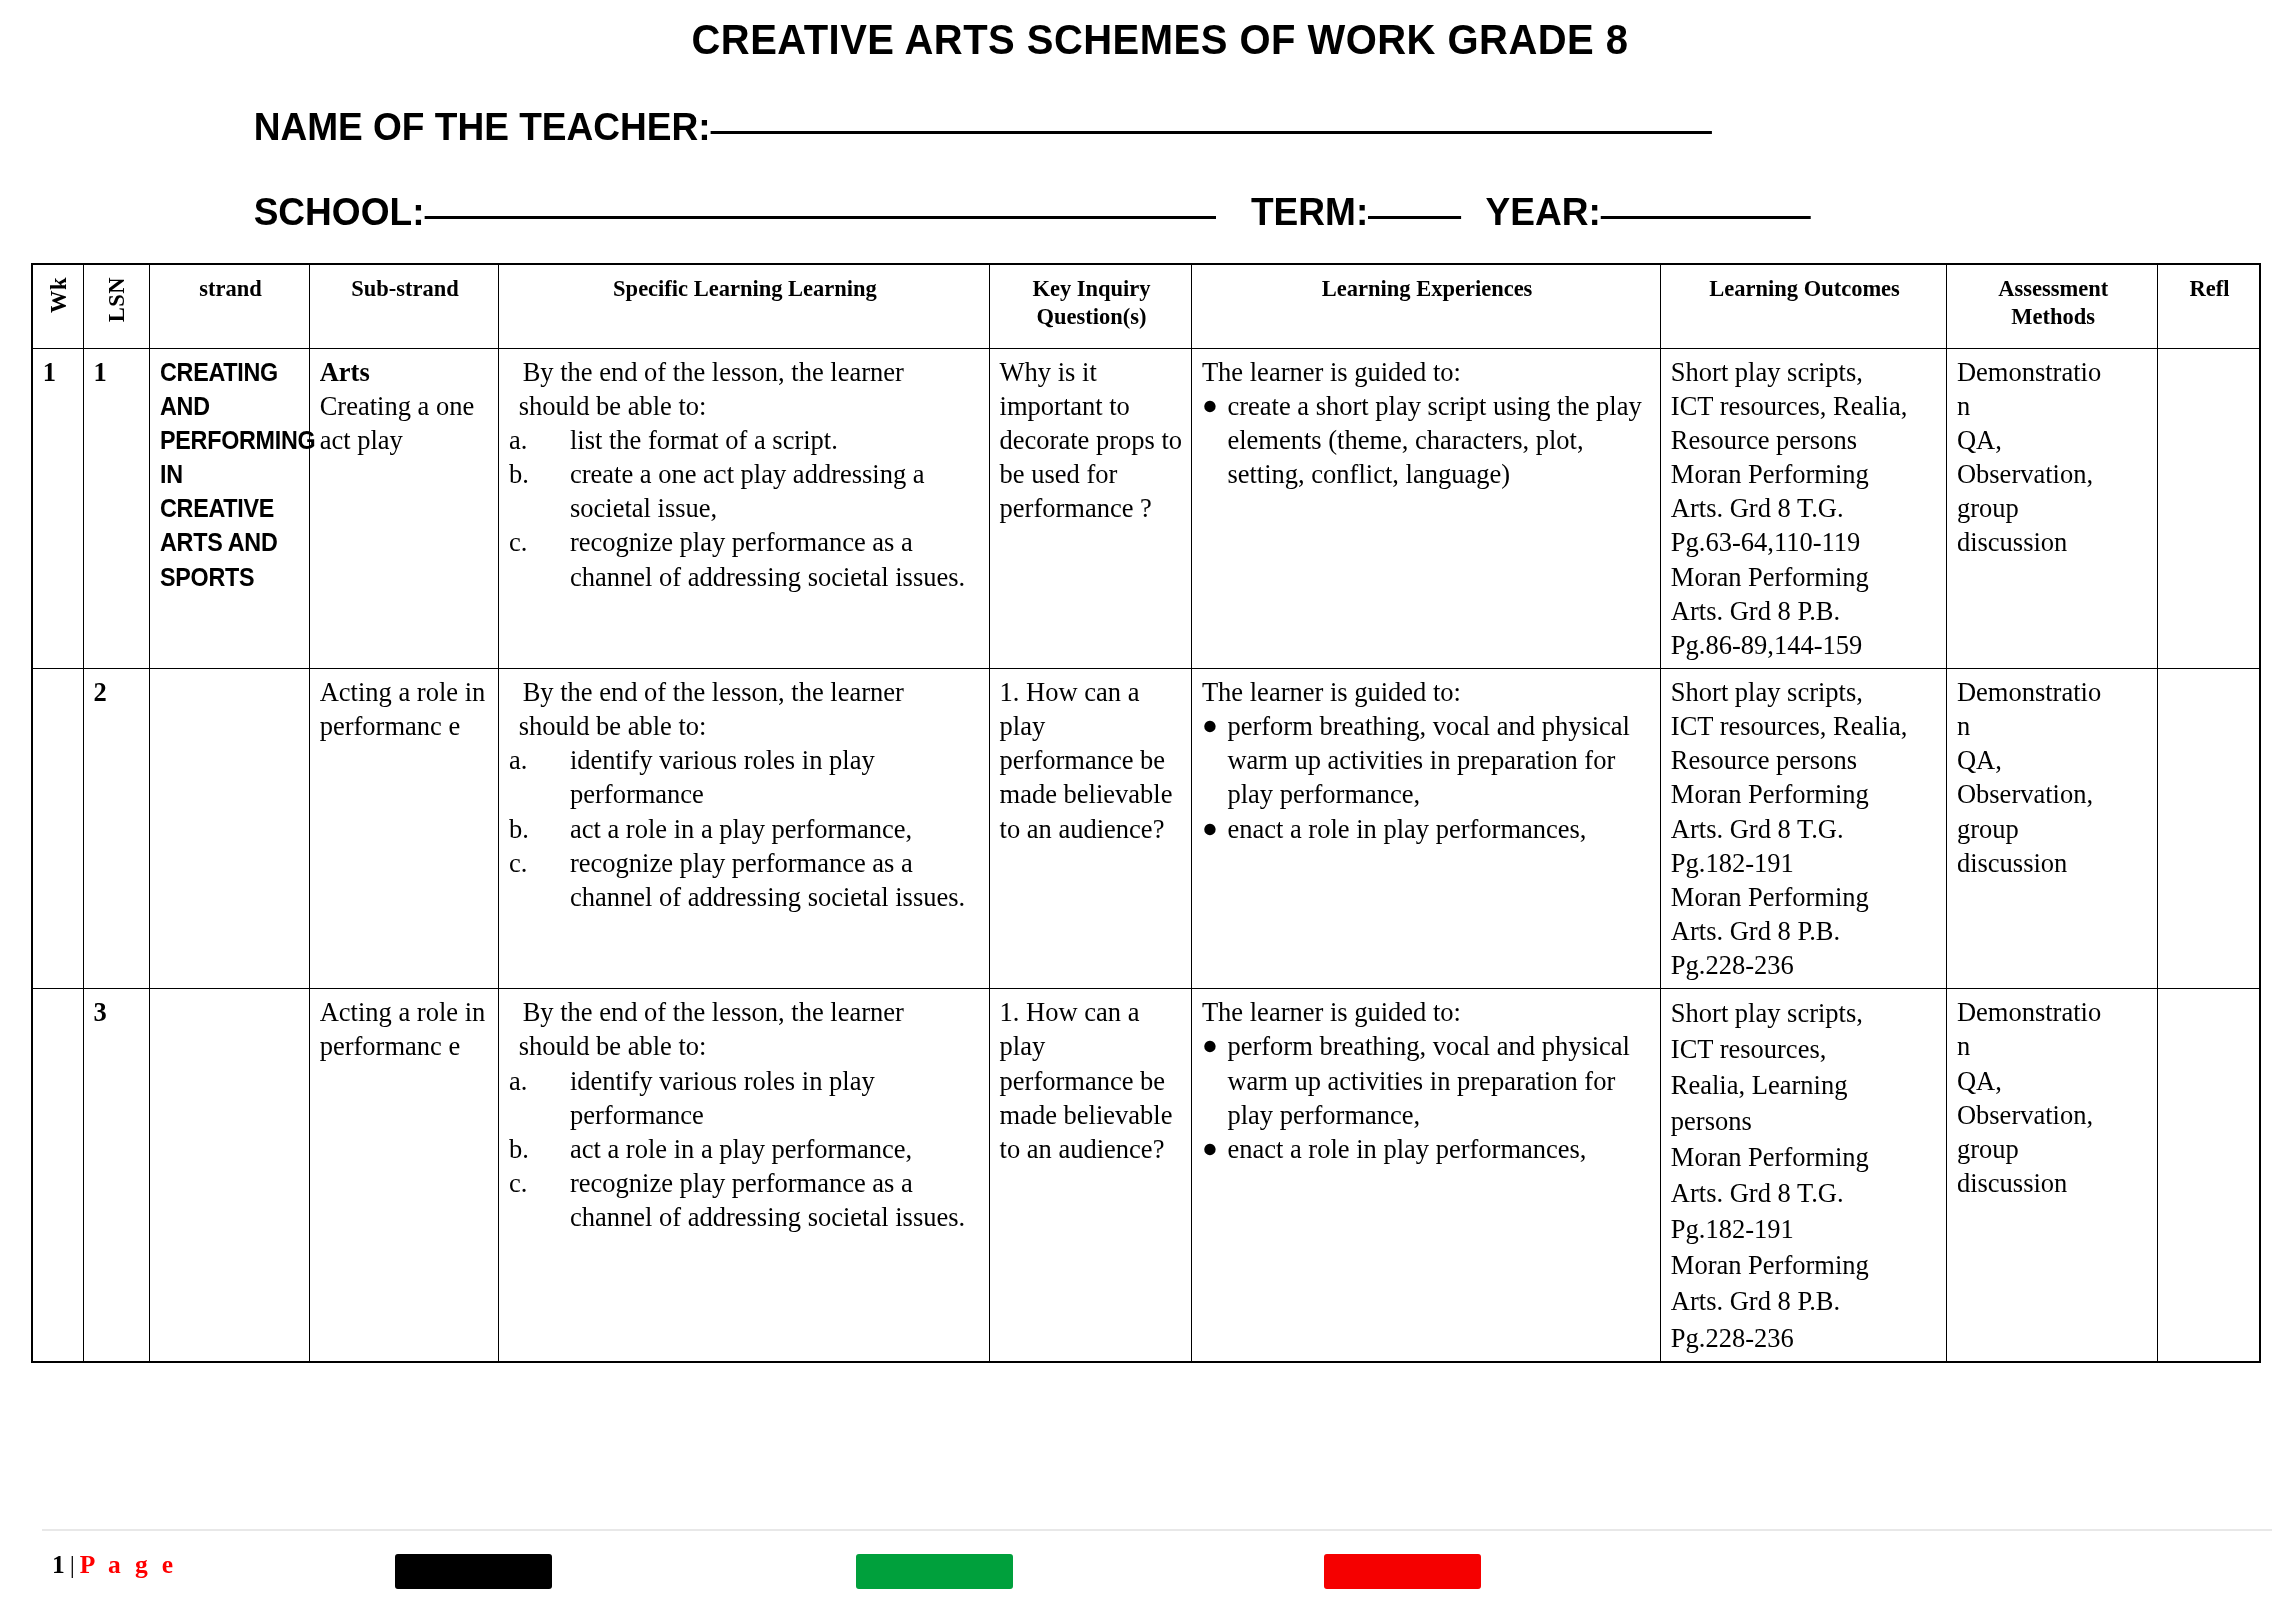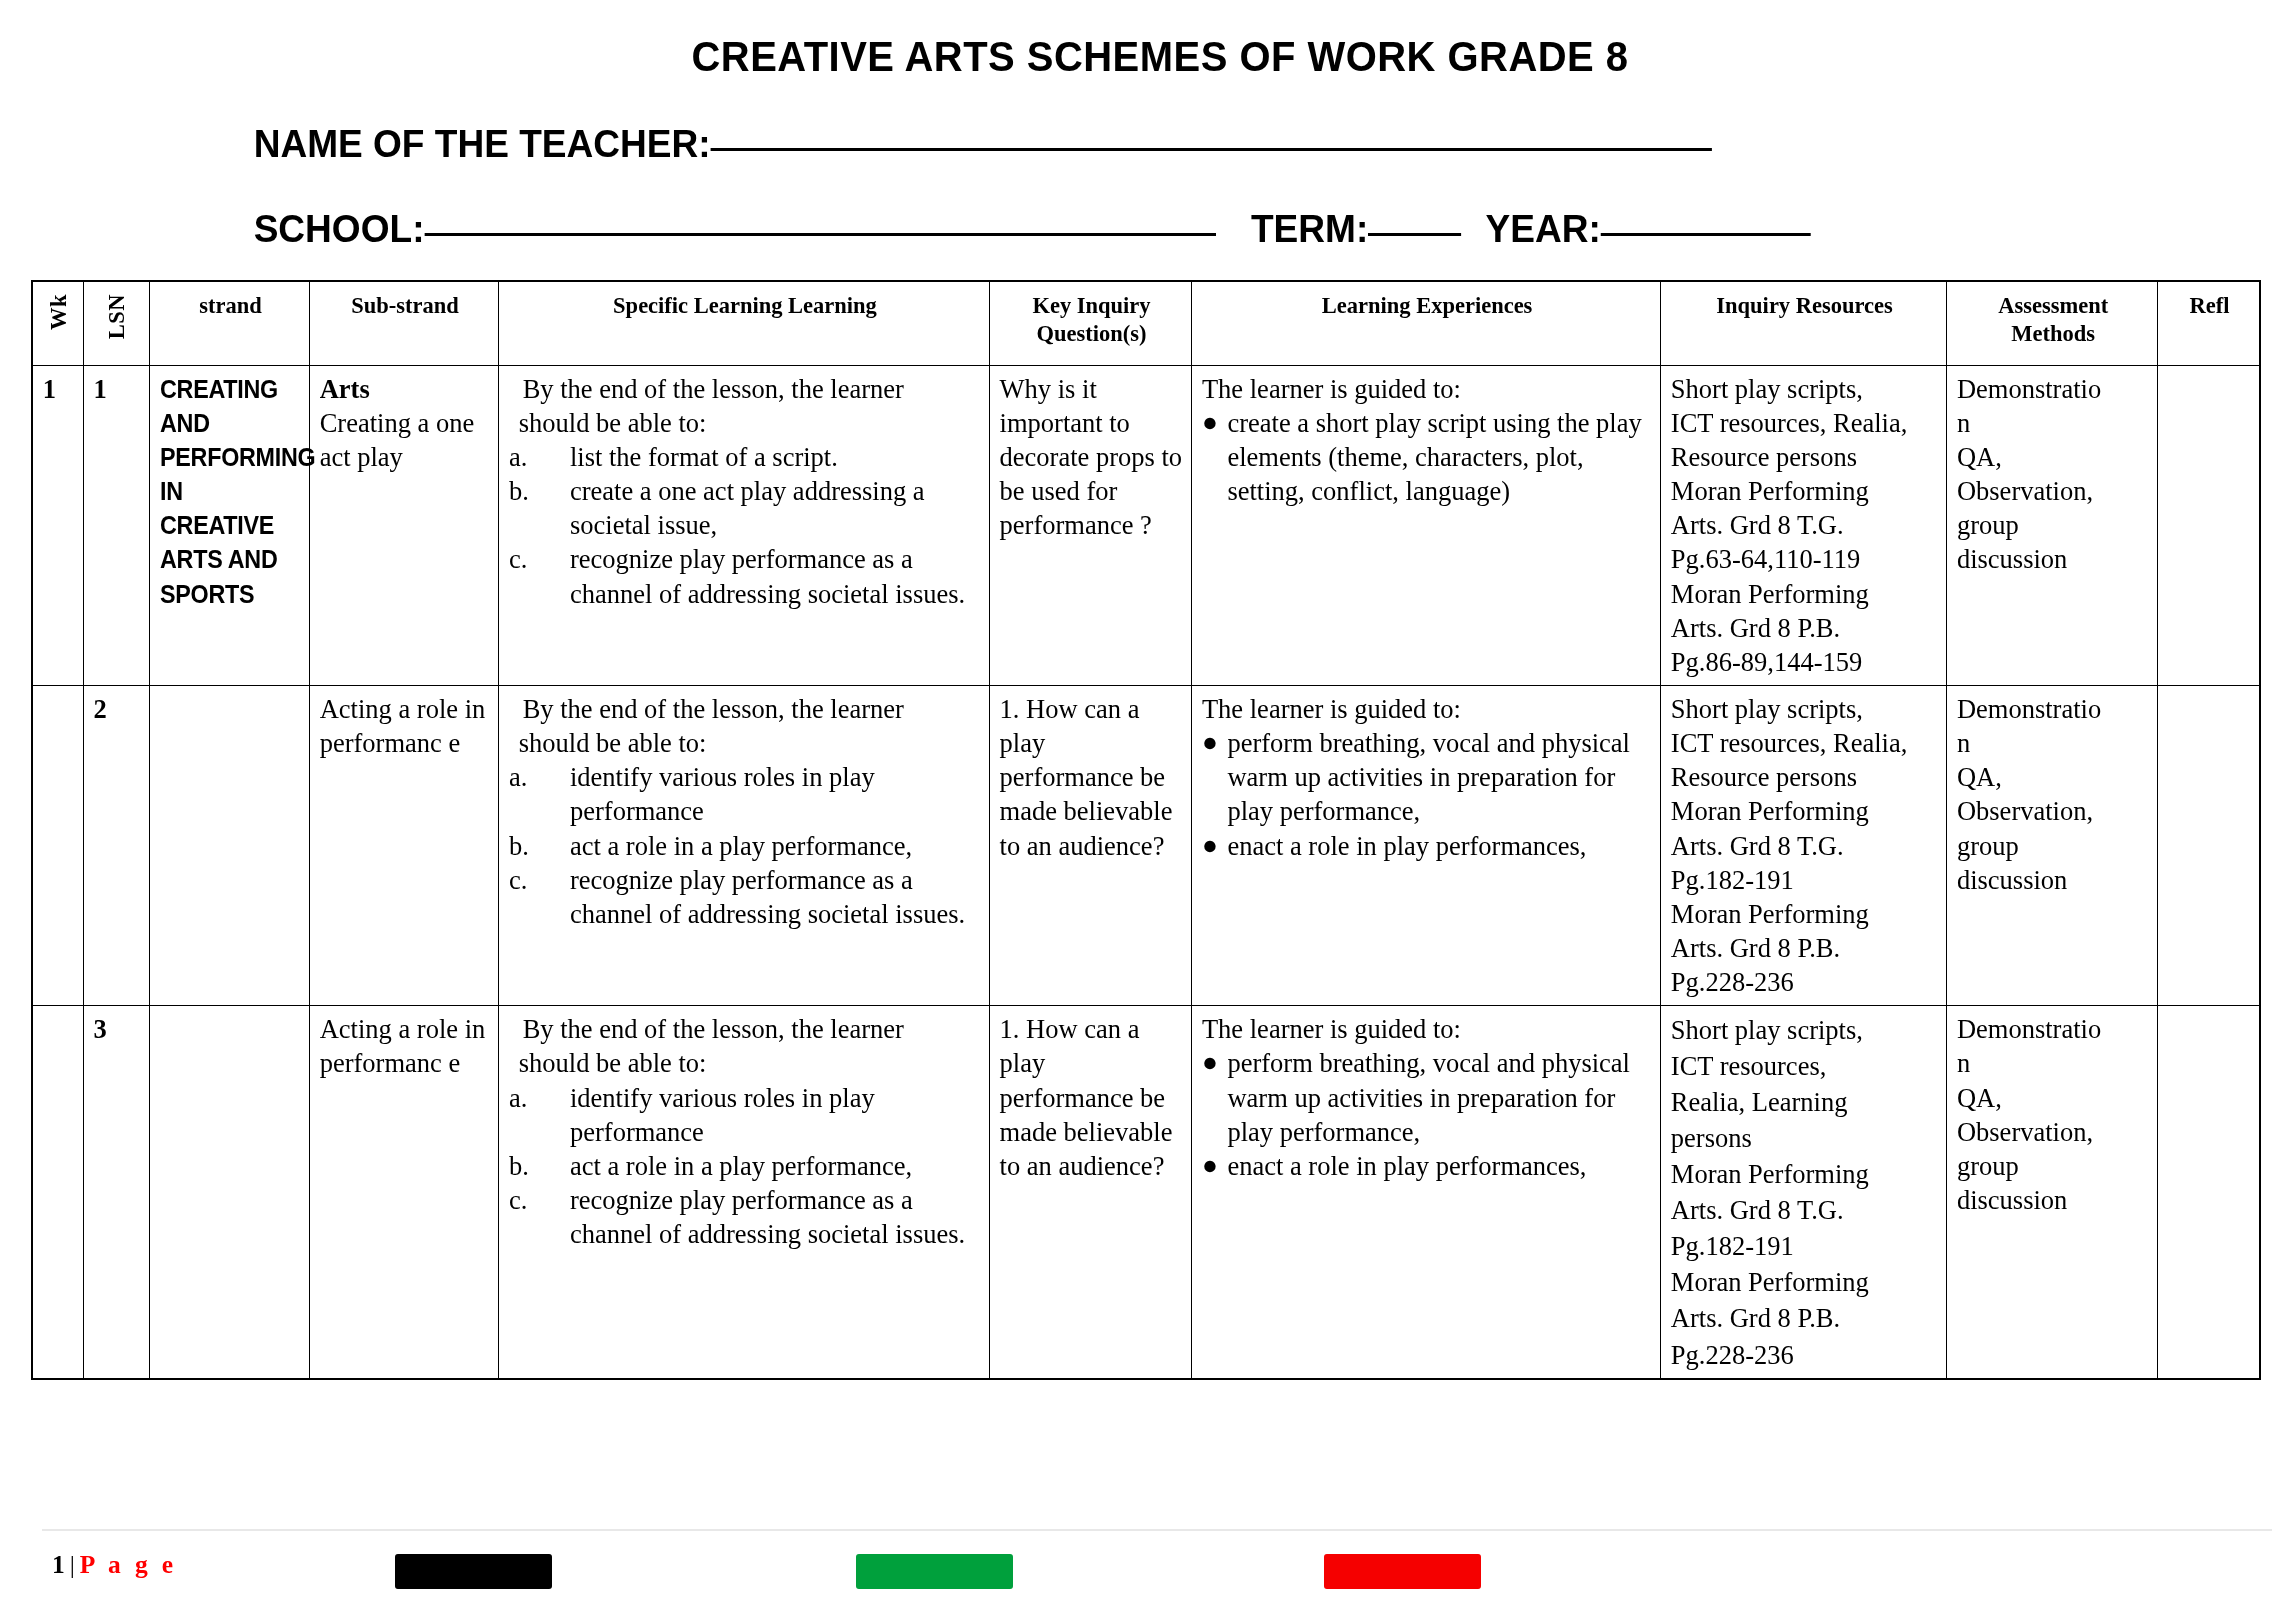--- a/index.html
+++ b/index.html
@@ -18,21 +18,21 @@
 
   .page {
     position: relative;
     width: 2293px;
     height: 1621px;
     box-sizing: border-box;
   }
 
   
   .header-area {
-    padding-top: 32px;
+    padding-top: 15px;
   }
   .doc-title {
     text-align: center;
     font-family: "Liberation Sans", sans-serif;
     font-weight: bold;
     font-size: 43px;
     letter-spacing: 0.5px;
     transform: scaleX(0.93);
     transform-origin: center top;
     margin: 0;
@@ -276,21 +276,21 @@
       </colgroup>
       <thead>
         <tr>
           <th class="vcell"><span class="vert-head">Wk</span></th>
           <th class="vcell"><span class="vert-head">LSN</span></th>
           <th>strand</th>
           <th>Sub-strand</th>
           <th>Specific Learning Learning</th>
           <th>Key Inquiry Question(s)</th>
           <th>Learning Experiences</th>
-          <th>Inquiry Resources</th>
+          <th>Learning Outcomes</th>
           <th>Assessment Methods</th>
           <th>Refl</th>
         </tr>
       </thead>
       <tbody>
 
         <tr>
           <td class="num">1</td>
           <td class="num">1</td>
           <td class="strand-cell">

